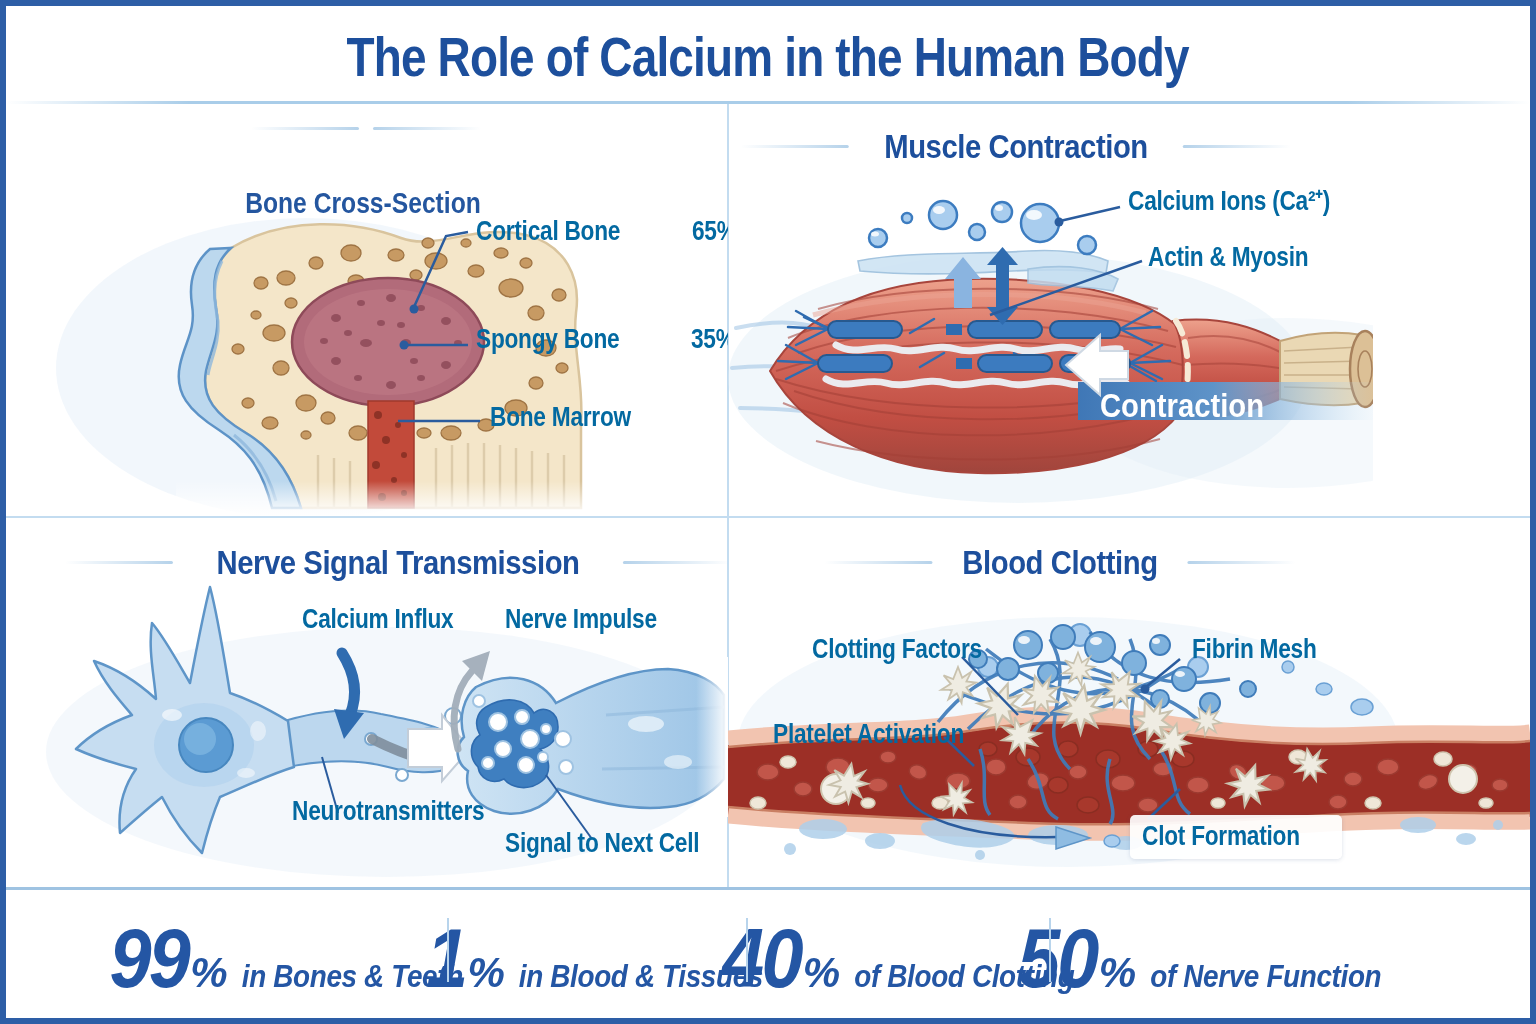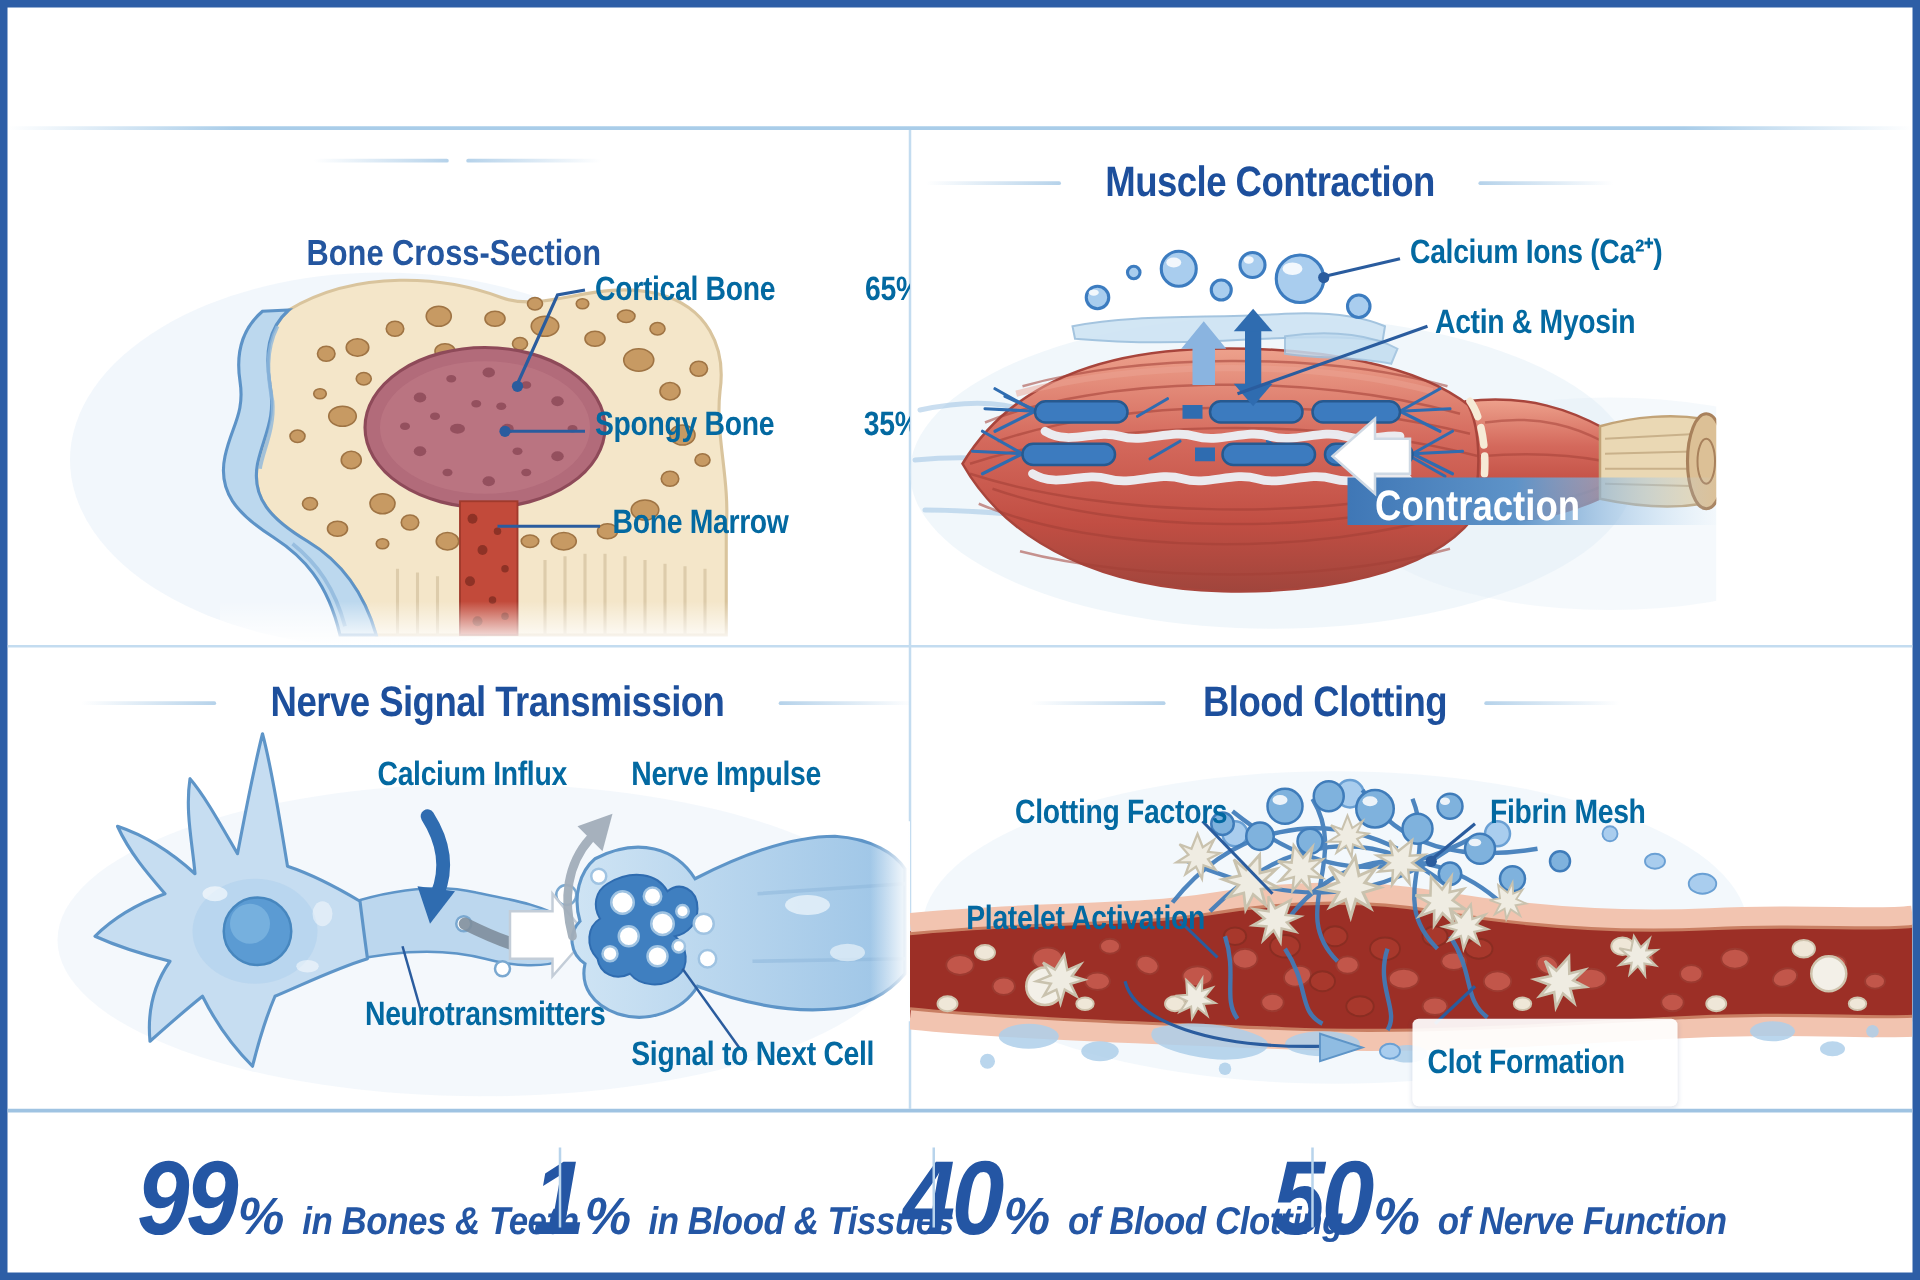--- a/index.html
+++ b/index.html
@@ -29,39 +29,40 @@
   .hline.l{background:linear-gradient(90deg,rgba(181,210,234,0),#b5d2ea);}
   .hline.r{background:linear-gradient(270deg,rgba(181,210,234,0),#b5d2ea);}
   .subtitle{position:absolute;transform:translateX(-50%);font-size:29px;font-weight:700;color:#24569f;
             text-decoration:underline;text-underline-offset:7px;text-decoration-thickness:2px;white-space:nowrap;}
   .subtitle>span{display:inline-block;transform:scaleX(.85);transform-origin:center;}
   
   .lbl{position:absolute;color:#0369a1;font-weight:700;font-size:27px;letter-spacing:-.3px;
        white-space:nowrap;line-height:1.1;text-align:center;}
   .lbl>span{display:inline-block;transform:scaleX(.84);transform-origin:left center;}
   .pair{display:flex;column-gap:20px;gap:44px;}
-  .boxed{background:rgba(255,255,255,.92);padding:20px 12px;border-radius:5px;box-shadow:0 1px 4px rgba(60,90,140,.18);}
+  .boxed{background:rgba(255,255,255,.92);padding:7px 12px;border-radius:5px;box-shadow:0 1px 4px rgba(60,90,140,.18);}
   .lbl-white{position:absolute;color:#ffffff;font-weight:700;font-size:34px;white-space:nowrap;}
   .lbl-white>span{display:inline-block;transform:scaleX(.86);transform-origin:left center;}
   
   .stats{position:absolute;left:0;top:884px;width:1524px;height:128px;}
   .stat{position:absolute;top:26px;display:flex;align-items:baseline;transform:translateX(-50%);
         color:#2456a4;font-style:italic;white-space:nowrap;}
   .stat .num{font-size:84px;font-weight:700;line-height:1;letter-spacing:-3px;
              display:inline-block;transform:scaleX(.9);transform-origin:right bottom;}
   .stat .pct{font-size:42px;font-weight:700;margin-left:2px;}
   .stat .stat-label{font-size:31px;font-weight:700;margin-left:14px;letter-spacing:-.4px;
              display:inline-block;transform:scaleX(.9);transform-origin:left bottom;}
   .stat-div{position:absolute;top:28px;width:2px;height:64px;background:#b8d4ec;}
 </style>
 </head>
 <body>
 
 <div class="page">
 
+  <div class="title"><span>The Role of Calcium in the Human Body</span></div>
   <div class="hr-title"></div>
   <div class="vdiv"></div>
   <div class="hdiv"></div>
 
   <section class="quad q-bone">
     <svg class="illus" width="722" height="413" viewBox="0 0 722 413">
       <defs>
         <linearGradient id="fadeB" x1="0" y1="0" x2="0" y2="1">
           <stop offset="0" stop-color="#ffffff" stop-opacity="0"></stop>
             <stop offset="1" stop-color="#ffffff"></stop>

